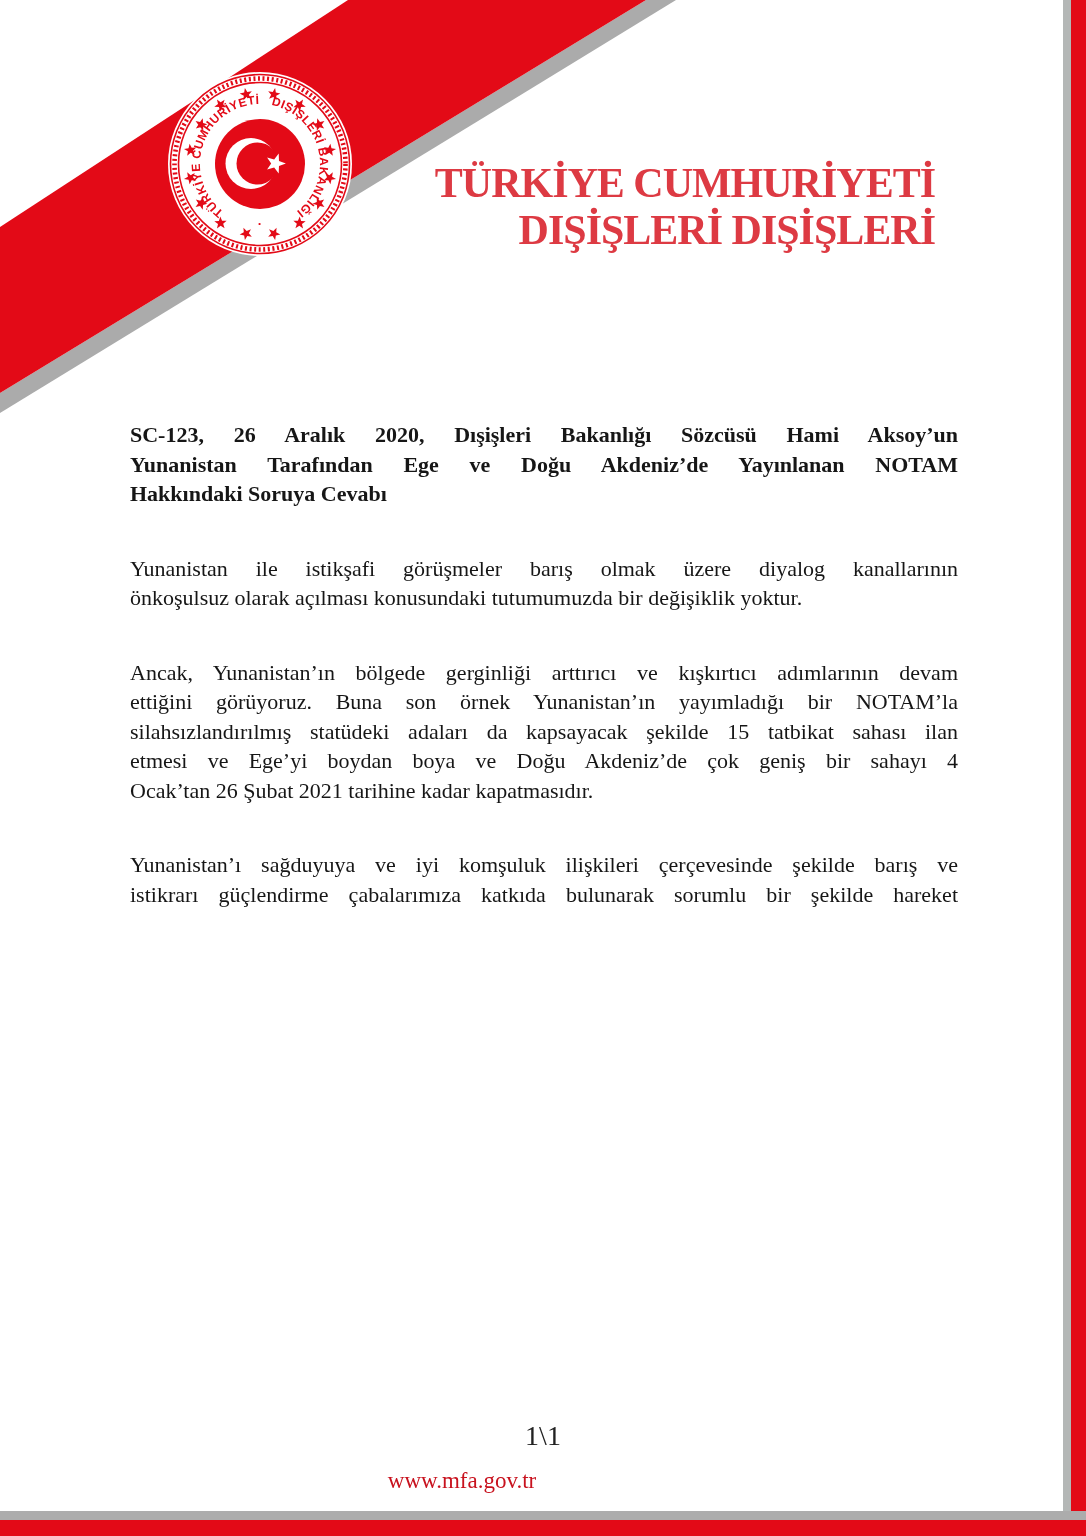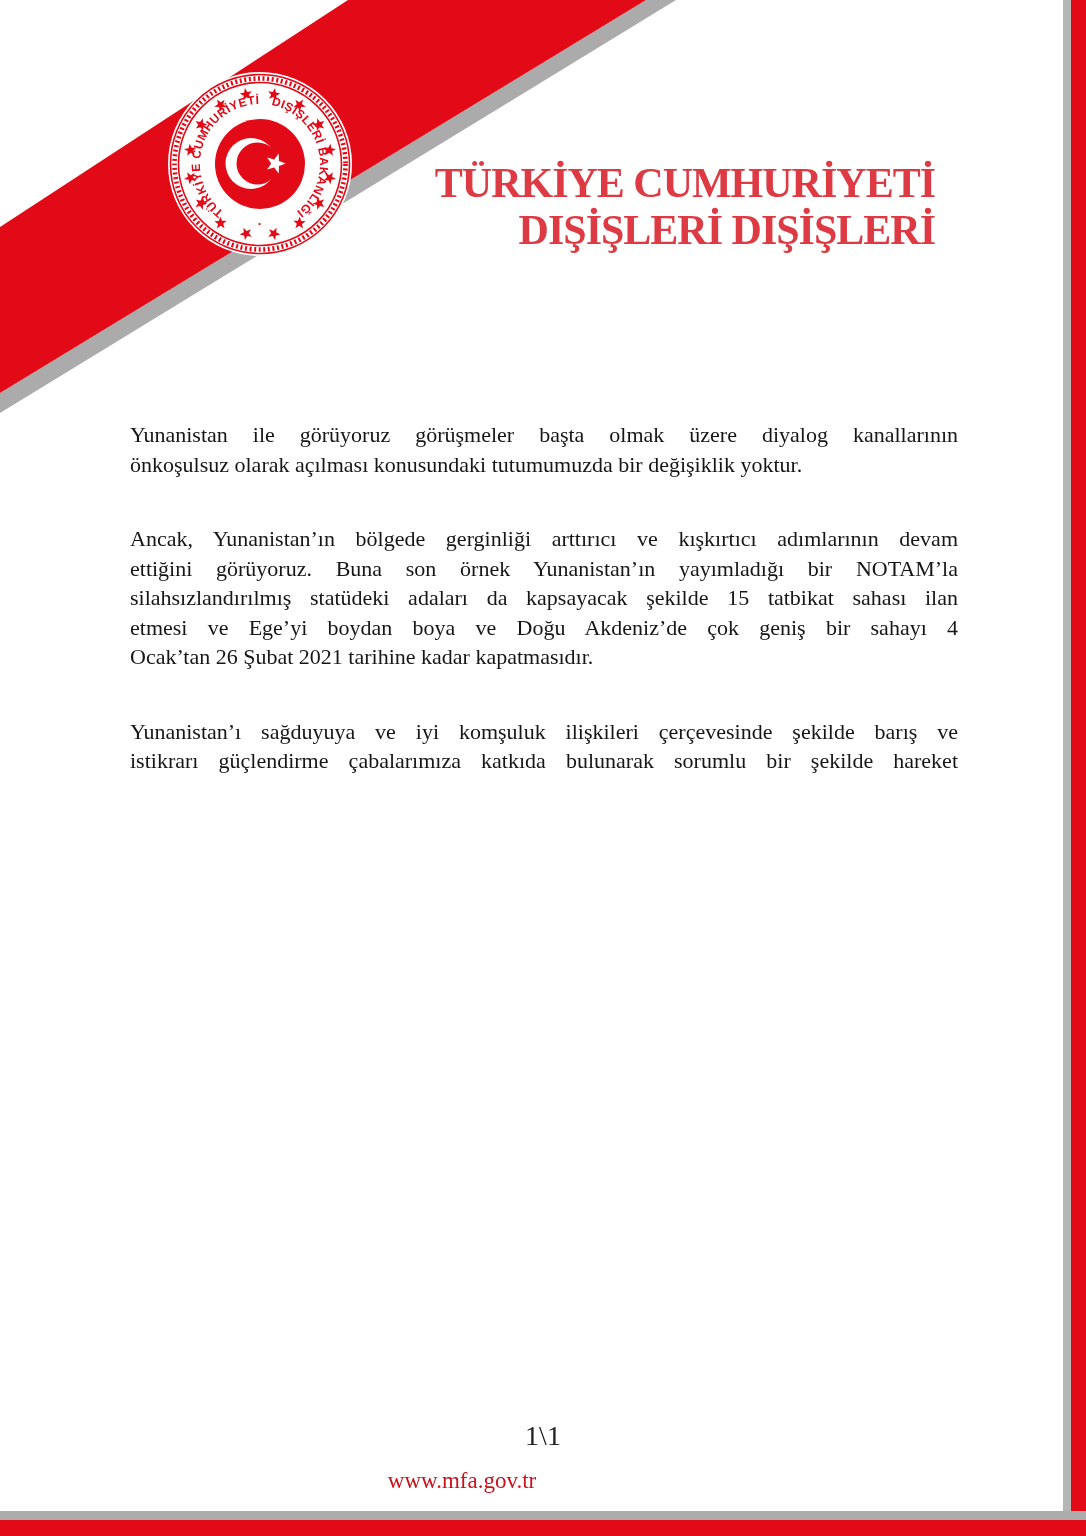--- a/index.html
+++ b/index.html
@@ -101,23 +101,28 @@
 
   <div class="stripe-gray"></div>
   <div class="stripe-red"></div>
 
   <div class="ministry-title">
     <div>TÜRKİYE CUMHURİYETİ</div>
     <div>DIŞİŞLERİ DIŞİŞLERİ</div>
   </div>
 
   <div class="content">
+    <div class="para heading">
+      <div class="tl jl">SC-123, 26 Aralık 2020, Dışişleri Bakanlığı Sözcüsü Hami Aksoy’un</div>
+      <div class="tl jl">Yunanistan Tarafından Ege ve Doğu Akdeniz’de Yayınlanan NOTAM</div>
+      <div class="tl ll">Hakkındaki Soruya Cevabı</div>
+    </div>
 
     <div class="para">
-      <div class="tl jl">Yunanistan ile görüyoruz görüşmeler başta olmak üzere diyalog kanallarının</div>
+      <div class="tl jl">Yunanistan ile istikşafi görüşmeler barış olmak üzere diyalog kanallarının</div>
       <div class="tl ll">önkoşulsuz olarak açılması konusundaki tutumumuzda bir değişiklik yoktur.</div>
     </div>
 
     <div class="para">
       <div class="tl jl">Ancak, Yunanistan’ın bölgede gerginliği arttırıcı ve kışkırtıcı adımlarının devam</div>
       <div class="tl jl">ettiğini görüyoruz. Buna son örnek Yunanistan’ın yayımladığı bir NOTAM’la</div>
       <div class="tl jl">silahsızlandırılmış statüdeki adaları da kapsayacak şekilde 15 tatbikat sahası ilan</div>
       <div class="tl jl">etmesi ve Ege’yi boydan boya ve Doğu Akdeniz’de çok geniş bir sahayı 4</div>
       <div class="tl ll">Ocak’tan 26 Şubat 2021 tarihine kadar kapatmasıdır.</div>
     </div>

